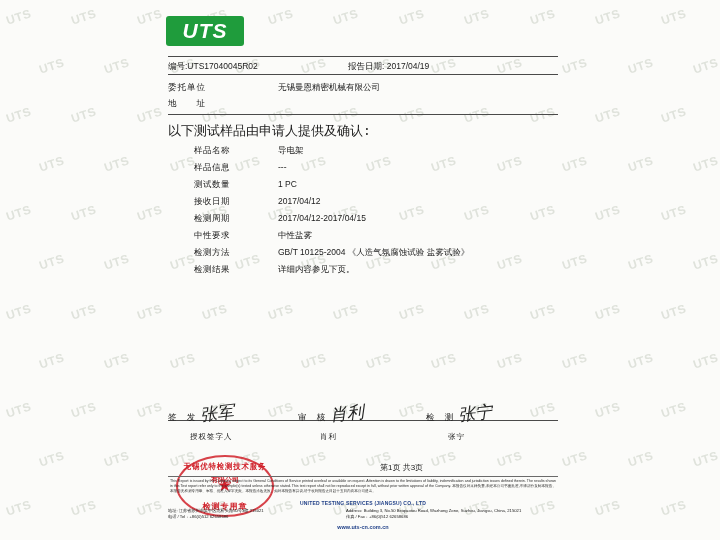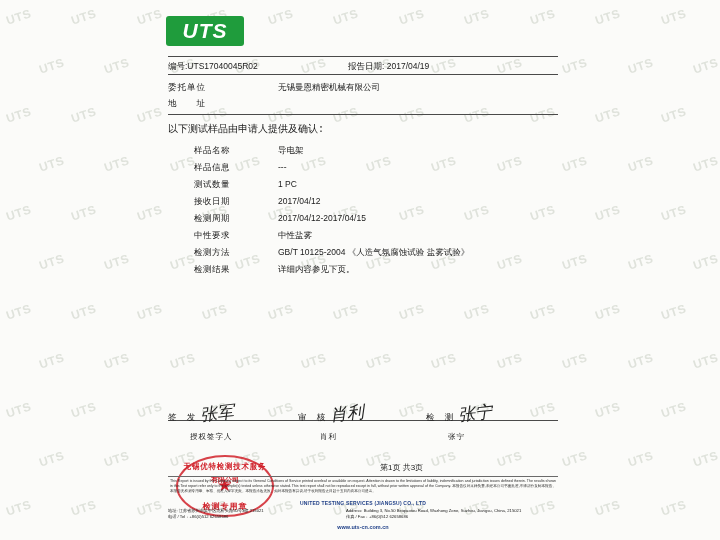--- a/index.html
+++ b/index.html
@@ -117,21 +117,21 @@
     left: 110px;
     white-space: nowrap;
   }
 
   .rule.bot { top: 114px; }
 
   .note {
     position: absolute;
     left: 168px;
     top: 122px;
-    font-size: 10px;
+    font-size: 13px;
     color: #1a1a1a;
     font-family: Liberation Mono, monospace;
   }
 
   
   .detail {
     position: absolute;
     left: 194px;
     top: 145px;
     font-size: 8.5px;

